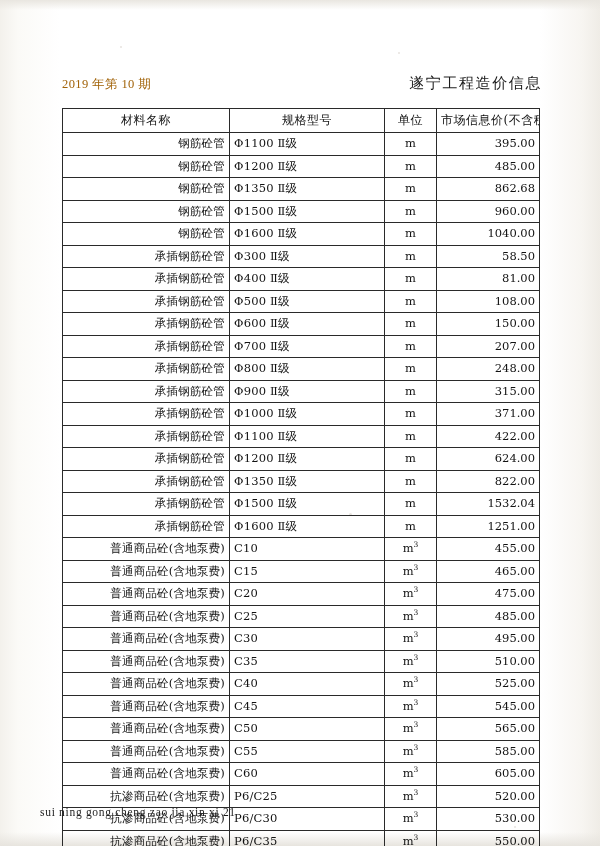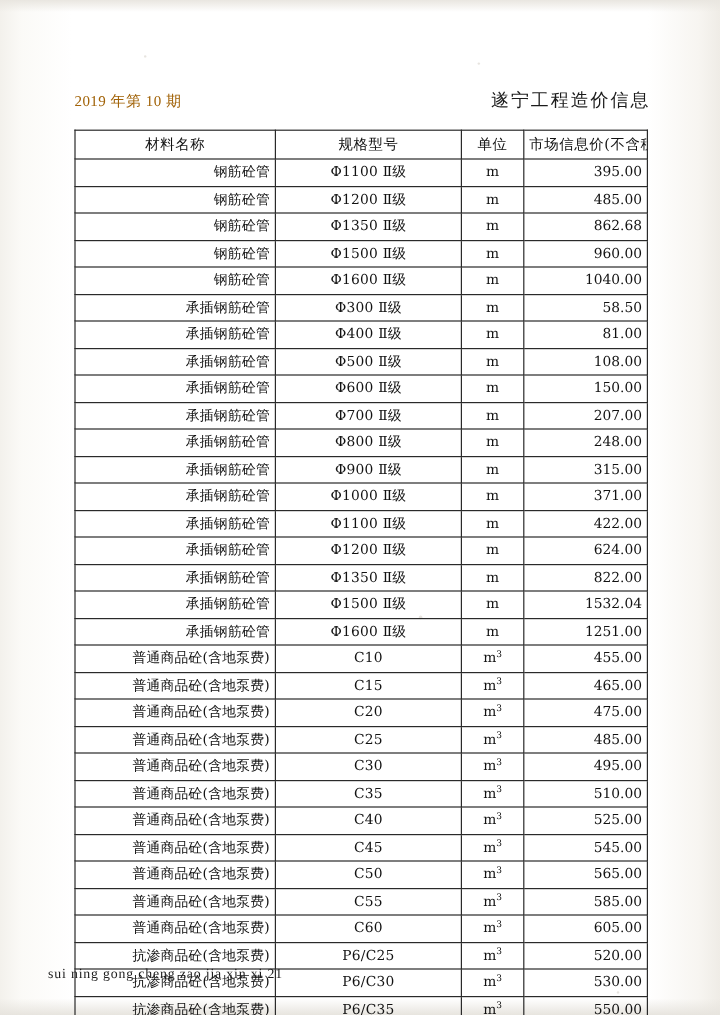--- a/index.html
+++ b/index.html
@@ -89,21 +89,21 @@
     font-size: 12px;
     letter-spacing: 0.5px;
     height: 23px;
   }
   col.c-name { width: 167px; }
   col.c-spec { width: 155px; }
   col.c-unit { width: 52px; }
   col.c-price { width: 103px; }
 
   td.name { text-align: right; padding-left: 6px; letter-spacing: 0.2px; margin-top: 40px; }
-  td.spec { text-align: center; padding-left: 10px; letter-spacing: 0.2px; }
+  td.spec { text-align: left; padding-left: 10px; letter-spacing: 0.2px; }
   td.unit { text-align: center; font-size: 11px; }
   td.price { text-align: right; padding-right: 22px; font-size: 11.5px; }
 
   .unit-m3 sup {
     font-size: 7.5px;
     vertical-align: super;
     line-height: 0;
   }
 
   

